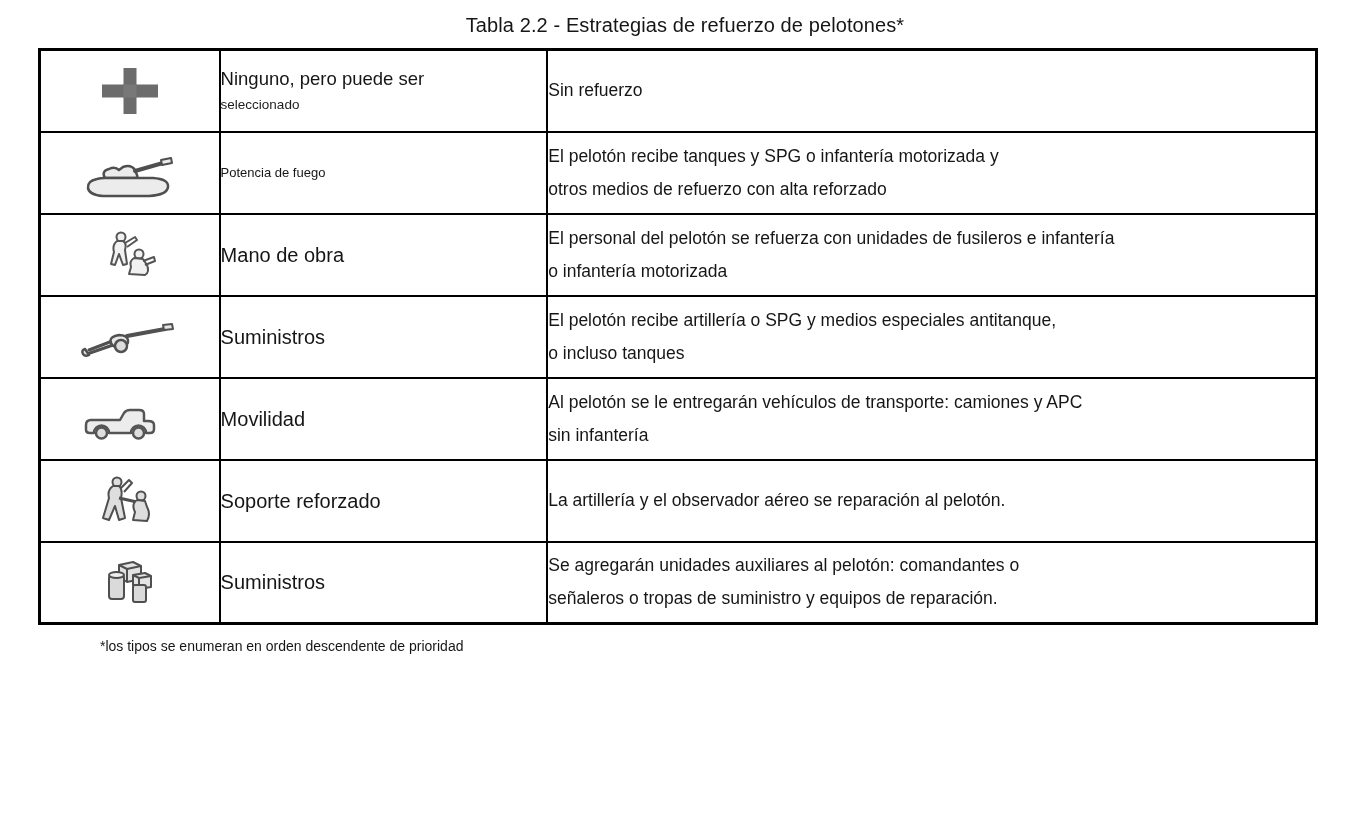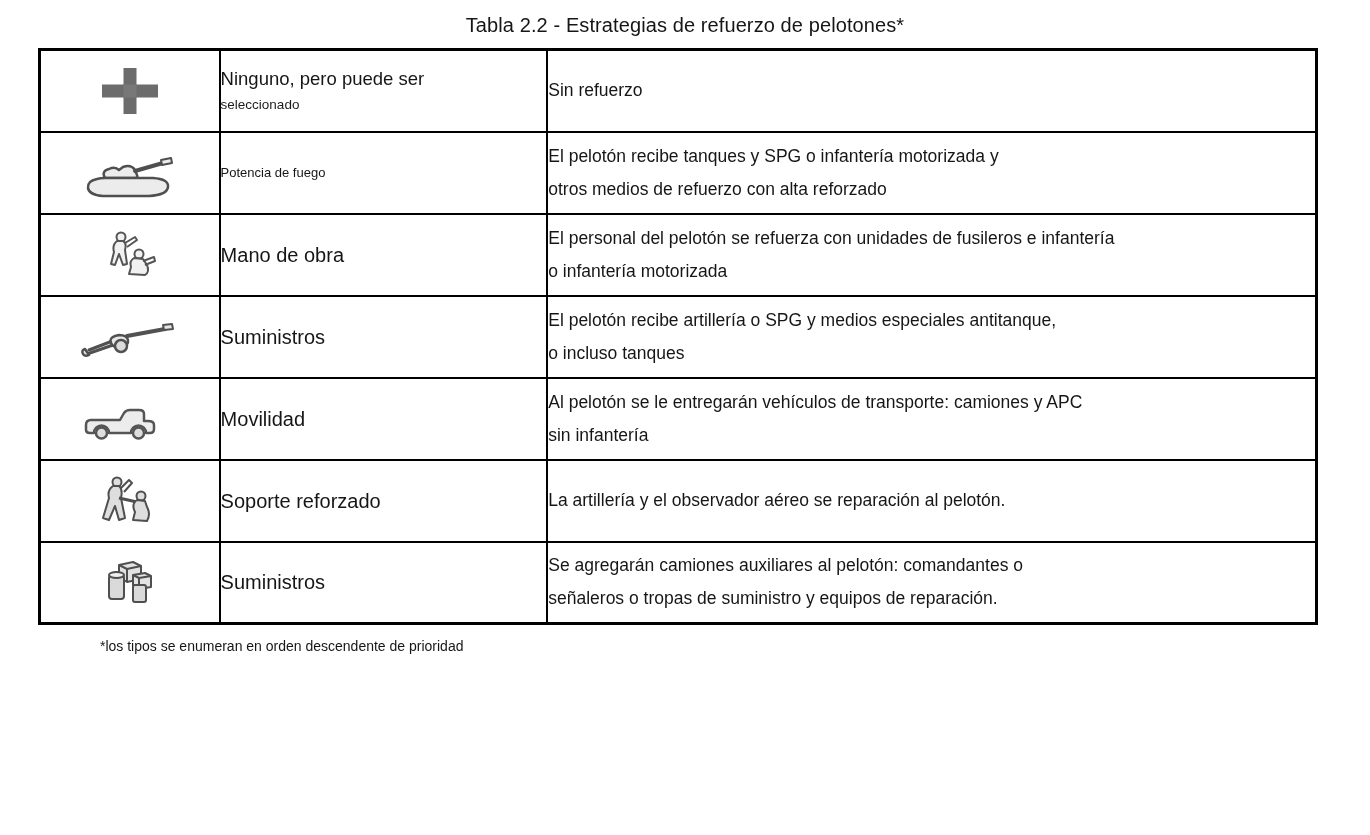--- a/index.html
+++ b/index.html
@@ -191,21 +191,21 @@
           </td>
         </tr>
         <tr>
           <td class="c-icon"><svg class="row-icon" viewBox="0 0 110 54">
               <use href="#supplies-icon"></use>
             </svg></td>
           <td class="c-name">
             <div class="nm">Suministros</div>
           </td>
           <td class="c-desc">
-            <div class="dl">Se agregarán camiones auxiliares al pelotón: comandantes o</div>
+            <div class="dl">Se agregarán unidades auxiliares al pelotón: comandantes o</div>
             <div class="dl">señaleros o tropas de suministro y equipos de reparación.</div>
           </td>
         </tr>
       </tbody>
   </table>
 
   <div class="footnote">*los tipos se enumeran en orden descendente de prioridad</div>
 </div>
 
 </body></html>

